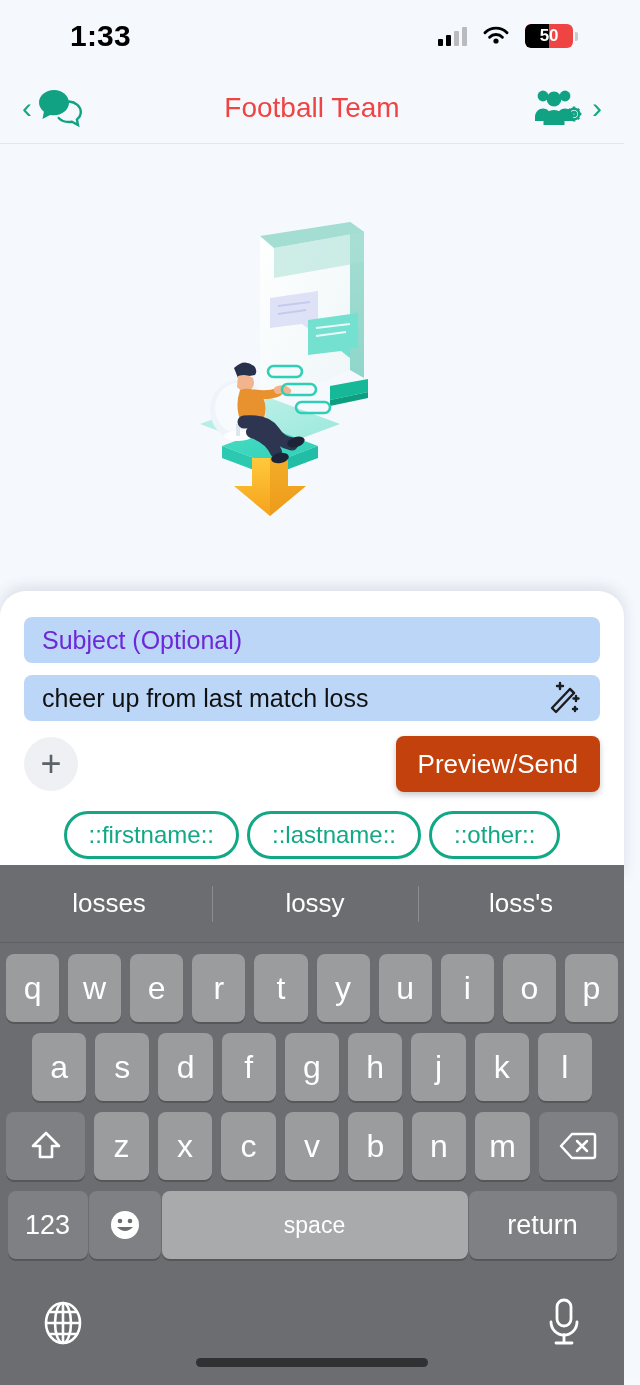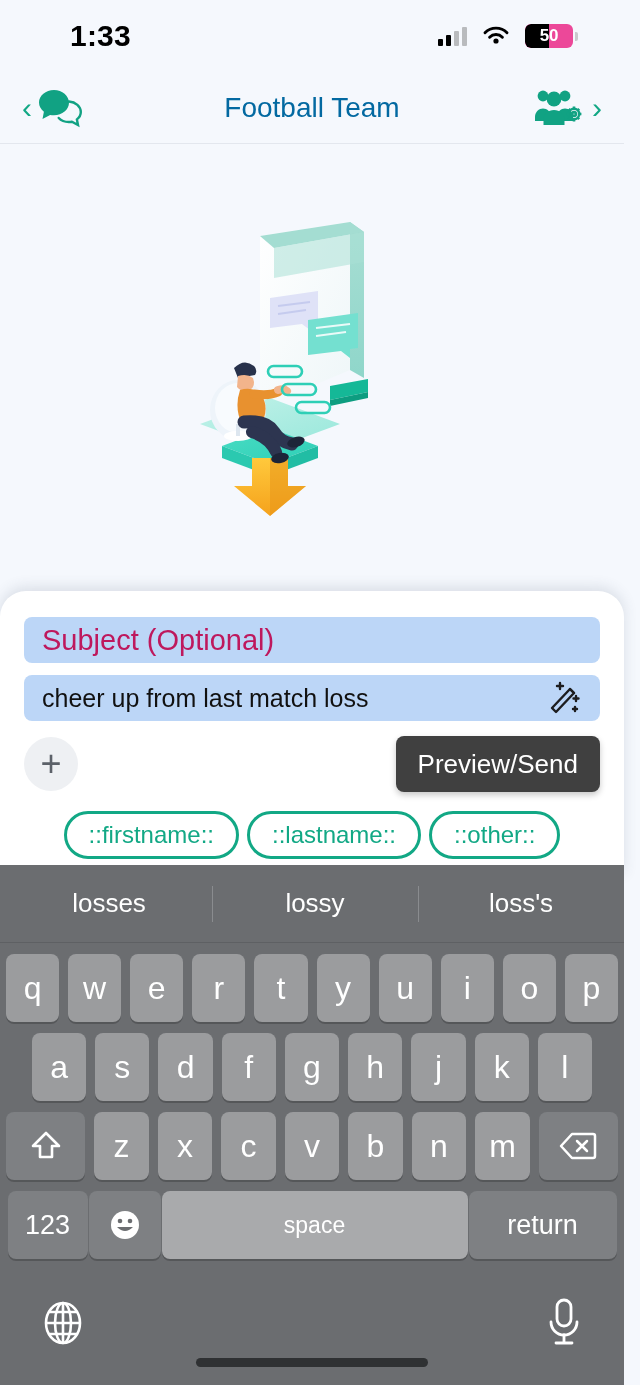--- a/index.html
+++ b/index.html
@@ -20,21 +20,21 @@
   .status-time { font-size: 30px; font-weight: 600; color: #000; letter-spacing: .2px; }
   .status-right { display: flex; align-items: center; gap: 14px; }
   .sig { display: flex; align-items: flex-end; gap: 3px; height: 20px; }
   .sig i { display: block; width: 5px; background: #000; border-radius: 1px; }
   .sig i:nth-child(1){ height: 7px; }
   .sig i:nth-child(2){ height: 11px; }
   .sig i:nth-child(3){ height: 15px; background:#b9bbbe; }
   .sig i:nth-child(4){ height: 19px; background:#b9bbbe; }
   .battery {
     position: relative; width: 48px; height: 24px;
-    border-radius: 6px; background: #ec4899; display:flex; align-items:center;
+    border-radius: 6px; background: #ef4444; display:flex; align-items:center;
     overflow: hidden;
   }
   .battery .fill {
     position:absolute; left:0; top:0; bottom:0; width: 50%;
     background:#000; border-radius: 6px 0 0 6px;
   }
   .battery .lvl {
     position: relative; z-index:2; width:100%; text-align:center;
     font-size: 17px; font-weight: 700; color: #fff; line-height: 24px;
     letter-spacing:-.3px;
@@ -45,56 +45,56 @@
   }
 
   
   .navbar {
     height: 72px; display: flex; align-items: center;
     justify-content: space-between; padding: 0 22px;
     background: #f5f8fd; border-bottom: 1px solid #e3e7ee;
   }
   .nav-side { display: flex; align-items: center; gap: 4px; }
   .chev { color: #12a885; font-size: 30px; line-height: 1; font-weight: 400; }
-  .nav-title { font-size: 28px; color: #0369a1; font-weight: 400; }
+  .nav-title { font-size: 28px; color: #ef4444; font-weight: 400; }
 
   
   .content {
     height: 447px; background: #f5f8fd;
     display: flex; align-items: center; justify-content: center;
   }
 
   
   .composer {
     position: absolute; left: 0; right: 0; top: 591px;
     background: #fff; border-radius: 26px 26px 0 0;
     box-shadow: 0 -4px 14px rgba(60,70,90,.14);
     padding: 26px 24px 18px;
   }
   .field {
     background: #bcd6f7; border-radius: 8px;
     height: 46px; display: flex; align-items: center;
     padding: 0 18px; margin-bottom: 12px; position: relative;
   }
   .field .txt { font-size: 25px; color: #111; }
-  .field .ph { font-size: 29px; color: #be185d; }
+  .field .ph { font-size: 25px; color: #6d28d9; }
   .wand { position: absolute; right: 16px; top: 50%; transform: translateY(-50%); }
 
   .actions {
     display: flex; align-items: center; justify-content: space-between;
     margin-top: 14px; height: 58px;
   }
   .plus-btn {
     width: 54px; height: 54px; border-radius: 50%;
     background: #eef0f3; display: flex; align-items: center; justify-content: center;
     color: #5c6169; font-size: 36px; font-weight: 300; line-height: 1;
     border: none; cursor: pointer;
   }
   .send-btn {
-    background: #404040; color: #fff; border: none; cursor: pointer;
+    background: #c2410c; color: #fff; border: none; cursor: pointer;
     font-size: 26px; padding: 0 22px; height: 56px; border-radius: 8px;
     font-family: "Liberation Sans", sans-serif;
     box-shadow: 0 3px 6px rgba(0,0,0,.22);
   }
   .chips { display: flex; justify-content: center; gap: 8px; margin-top: 18px; }
   .chip {
     border: 3px solid #12a885; color: #12a885; background: #fff;
     border-radius: 30px; padding: 0 22px; height: 48px;
     display: flex; align-items: center; font-size: 24px; cursor: pointer;
     font-family: "Liberation Sans", sans-serif;

